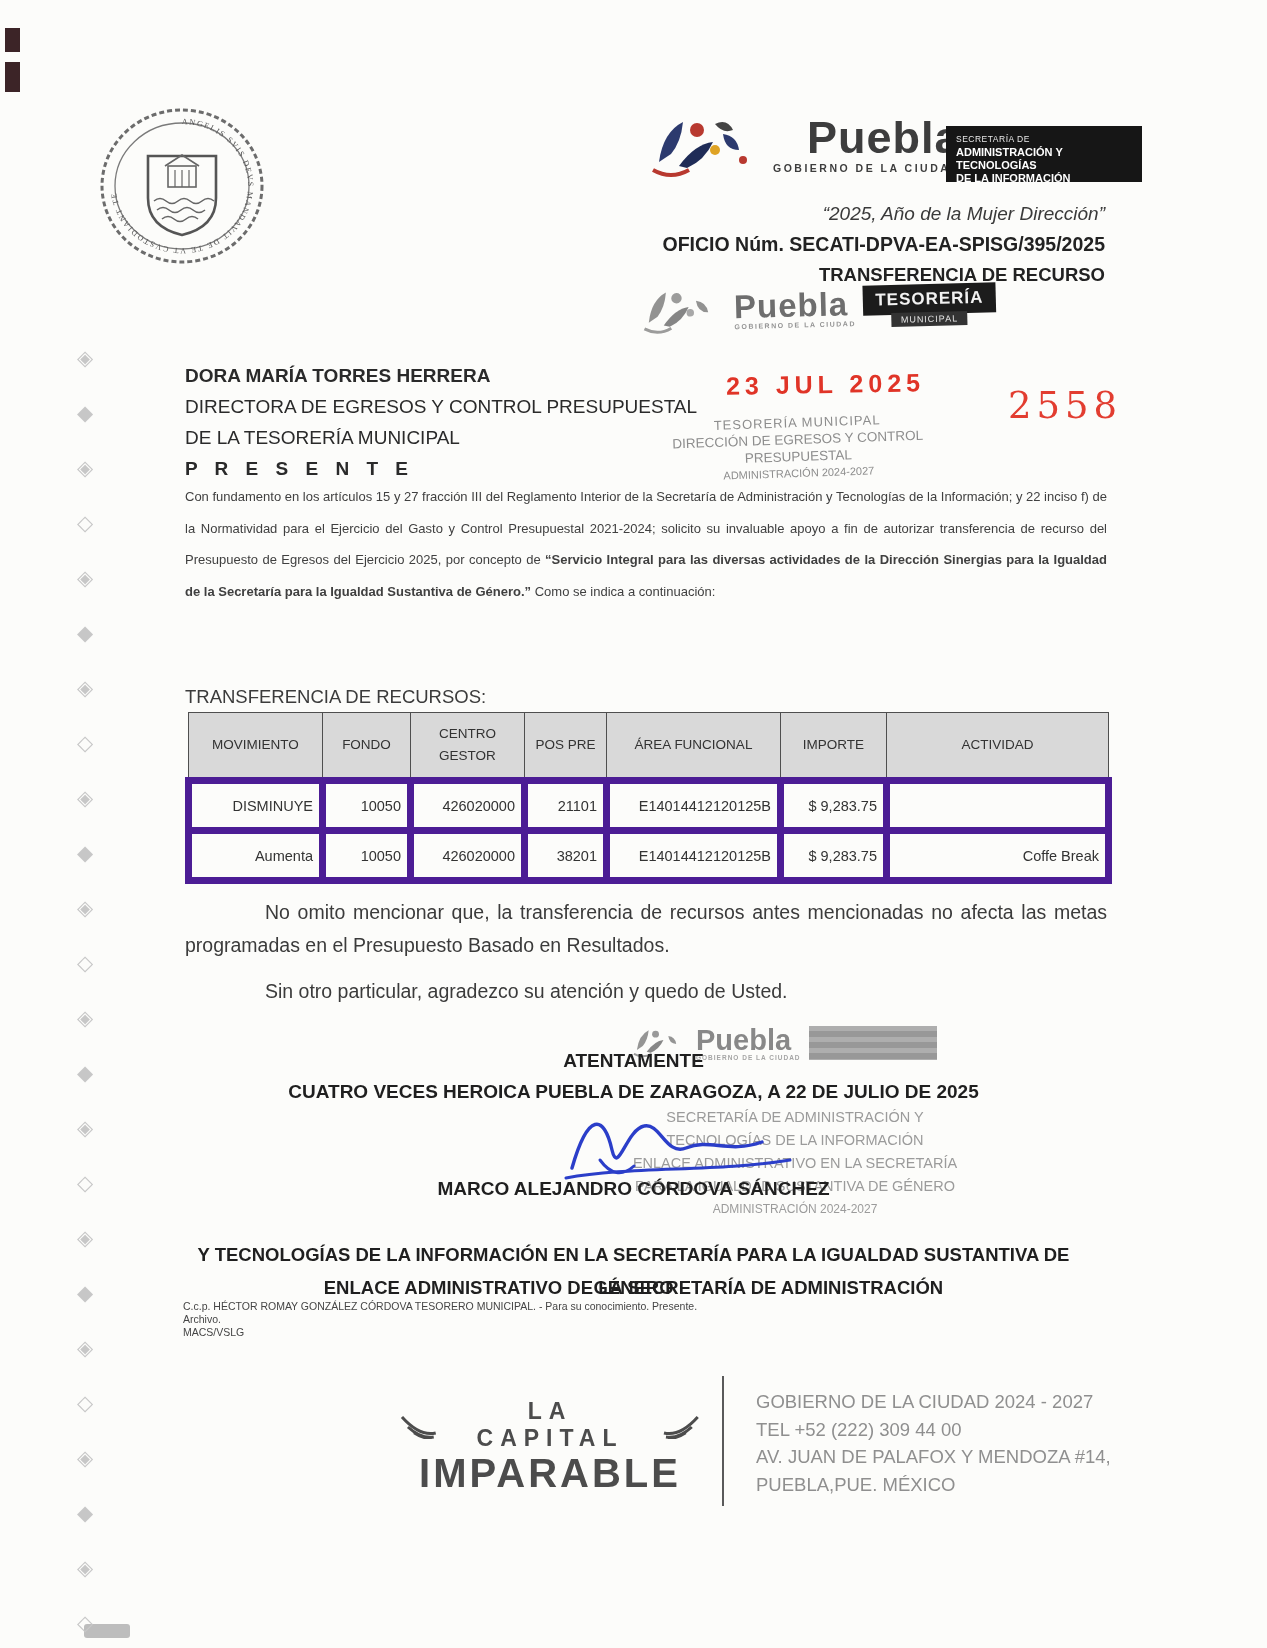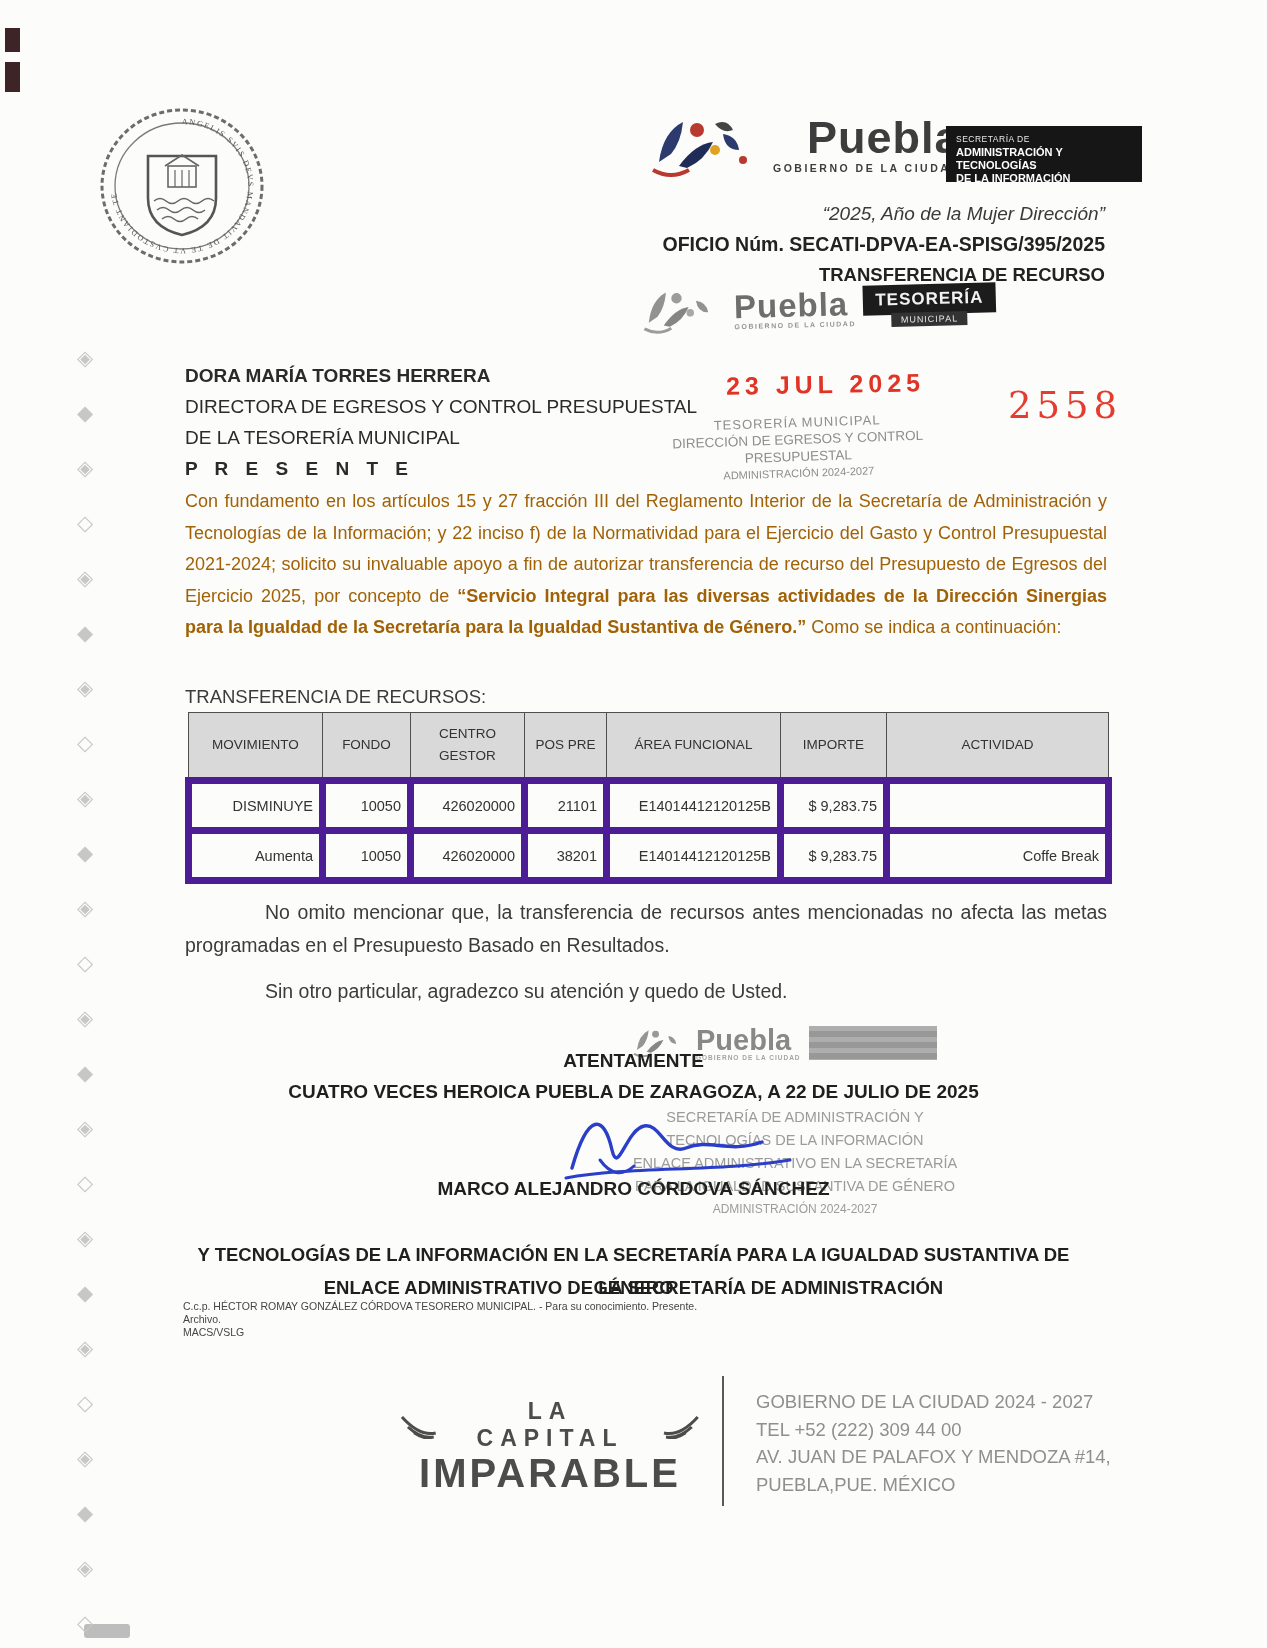--- a/index.html
+++ b/index.html
@@ -50,22 +50,22 @@
   .office-stamp .o2{font-size:13.5px;}
   .office-stamp .o3{font-size:13.5px;}
   .office-stamp .o4{font-size:11px;}
 
   
   .recipient{position:absolute;left:185px;top:316px;font-size:19px;line-height:31px;color:#2a2a2a;}
   .recipient .name{font-weight:bold;margin-top:44px;}
   .recipient .presente{font-weight:bold;letter-spacing:6px;}
 
   
-  .p1{position:absolute;left:185px;top:468px;width:922px;font-size:18px;line-height:31.5px;
-      text-align:justify;color:#a16207;}
+  .p1{position:absolute;left:185px;top:468px;width:922px;font-size:13px;line-height:31.5px;
+      text-align:justify;color:#404040;}
   .tbl-head{position:absolute;left:185px;top:686px;font-size:18.5px;color:#3b3b3b;}
   table.transfer{position:absolute;left:185px;top:712px;border-collapse:collapse;color:#333;}
   table.transfer th{background:#d9d9d9;border:1px solid #4f4f4f;font-weight:normal;font-size:13.5px;
                     height:60px;line-height:22px;padding:2px 6px;color:#333;}
   table.transfer td{border:7px solid #4c1d95;font-size:14.5px;height:39px;text-align:right;padding:2px 6px;}
   .p2{position:absolute;left:185px;top:876px;width:922px;font-size:19.5px;line-height:33px;
       text-align:justify;text-indent:80px;color:#3b3b3b;}
   .p3{position:absolute;left:185px;top:960px;width:922px;font-size:19.5px;text-indent:80px;color:#3b3b3b;}
 
   

